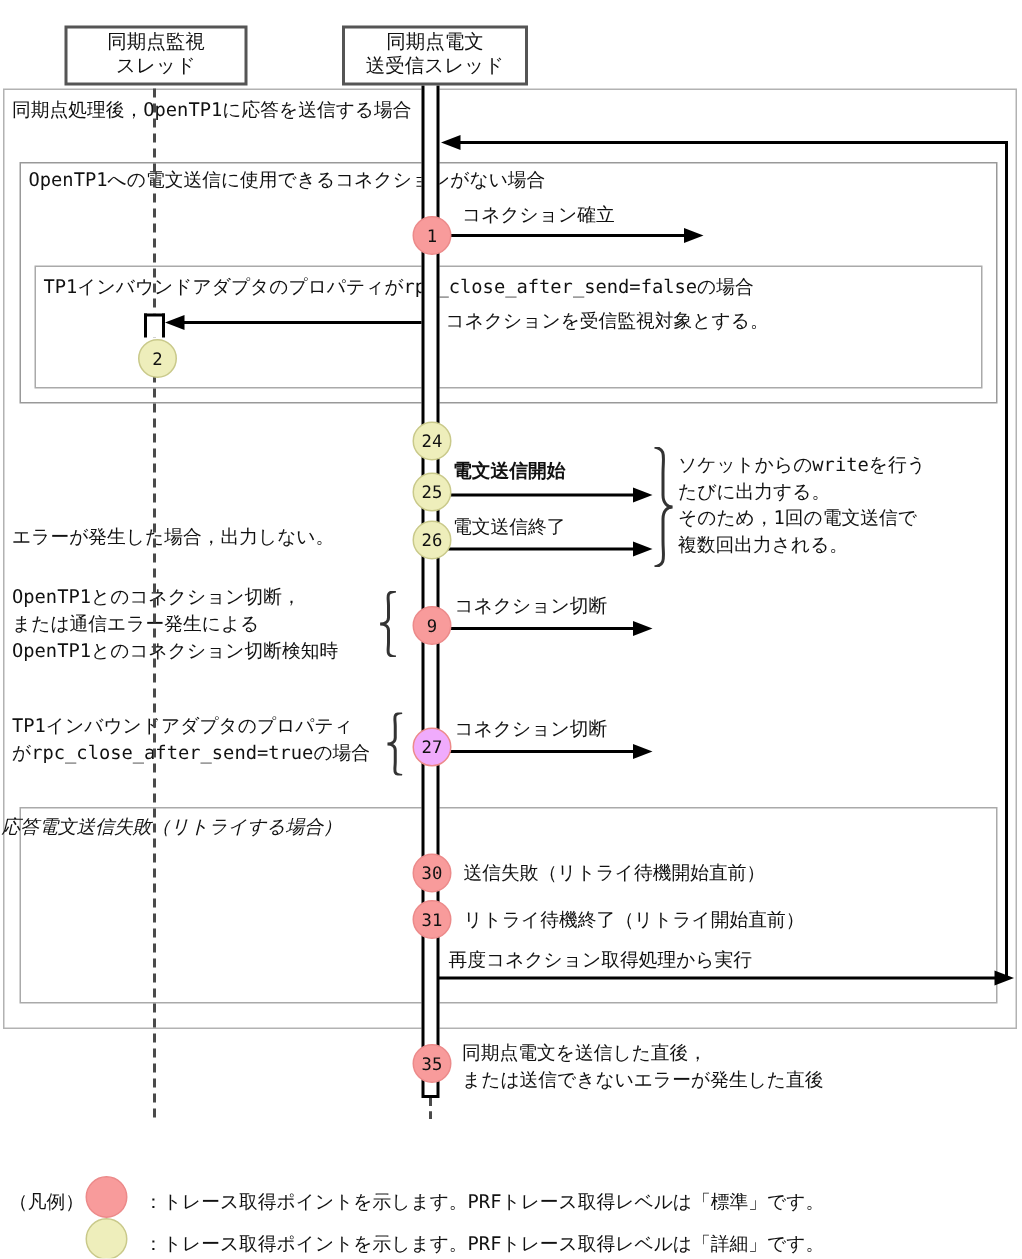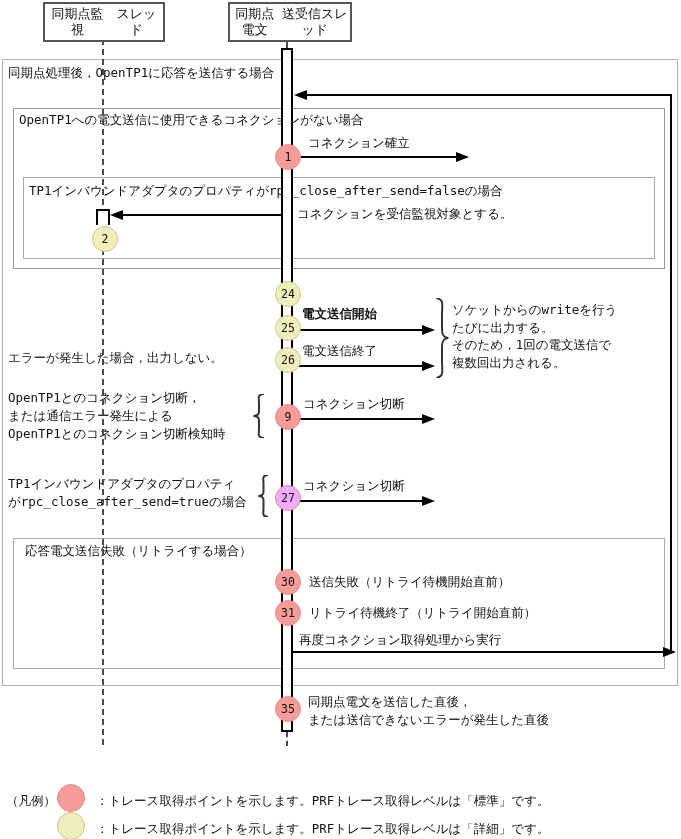--- a/index.html
+++ b/index.html
@@ -1,21 +1,21 @@
 <!DOCTYPE html>
 <html><head>
 <meta charset="utf-8">
 <style>
   html,body{margin:0;padding:0;background:#fff;}
   #canvas{position:relative;width:681px;height:839px;background:#fff;overflow:hidden;
           font-family:"DejaVu Sans Mono","DejaVu Sans",monospace;color:#111;}
   .label{position:absolute;font-size:12.5px;line-height:15px;white-space:nowrap;color:#111;}
   .casebox{position:absolute;border:1px solid #a8a8a8;background:transparent;}
-  .threadbox{position:absolute;border:2px solid #555;background:#fff;display:flex;flex-direction:row;
-             align-items:center;justify-content:center;font-size:13px;line-height:16px;text-align:center;z-index:4;}
+  .threadbox{position:absolute;border:2px solid #555;background:#fff;display:flex;flex-direction:column;
+             align-items:center;justify-content:center;font-size:13px;line-height:16px;text-align:center;z-index:4;margin-top:15px;}
   .dashv{position:absolute;width:0;border-left:2px dashed #4a4a4a;z-index:1;}
   .actbar{position:absolute;background:#fff;border:2px solid #000;z-index:2;}
   .hline{position:absolute;height:2px;background:#000;z-index:3;}
   .vline{position:absolute;width:2px;background:#000;z-index:3;}
   .arr-r{position:absolute;width:0;height:0;border-top:5px solid transparent;border-bottom:5px solid transparent;
          border-left:13px solid #000;z-index:3;}
   .arr-l{position:absolute;width:0;height:0;border-top:5px solid transparent;border-bottom:5px solid transparent;
          border-right:13px solid #000;z-index:3;}
   .marker{position:absolute;width:24px;height:24px;border-radius:50%;border:1.5px solid #999;background:#ddd;
           display:flex;align-items:center;justify-content:center;font-size:11.5px;z-index:6;color:#111;}
@@ -132,21 +132,21 @@
       </svg>
   </div>
   <div class="label" style="left:303px;top:478px;">コネクション切断</div>
   <div class="marker" style="left: 275px; top: 485px; background: #f0abfc; border-color: rgb(236, 138, 138);">
     <span>27</span>
   </div>
   <div class="hline" style="left:295px;top:500px;width:128px;"></div>
   <div class="arr-r" style="left:422px;top:496px;"></div>
 
   <div class="casebox" style="left:13px;top:538px;width:650px;height:129px;border-color:#aaa;"></div>
-  <div class="label" style="left:25px;top:543px;">応答電文送信失敗（リトライする場合）</div>
+  <div class="label" style="left:1px;top:543px;font-style:italic;">応答電文送信失敗（リトライする場合）</div>
   <div class="marker" style="left: 275px; top: 569px; background: rgb(248, 155, 155); border-color: rgb(236, 138, 138);">
     <span>30</span>
   </div>
   <div class="label" style="left:309px;top:574px;">送信失敗（リトライ待機開始直前）</div>
   <div class="marker" style="left: 275px; top: 600px; background: rgb(248, 155, 155); border-color: rgb(236, 138, 138); text-align: center;">
     <span>31</span>
   </div>
   <div class="label" style="left:309px;top:605px;">リトライ待機終了（リトライ開始直前）</div>
   <div class="label" style="left:299px;top:632px;">再度コネクション取得処理から実行</div>
 

